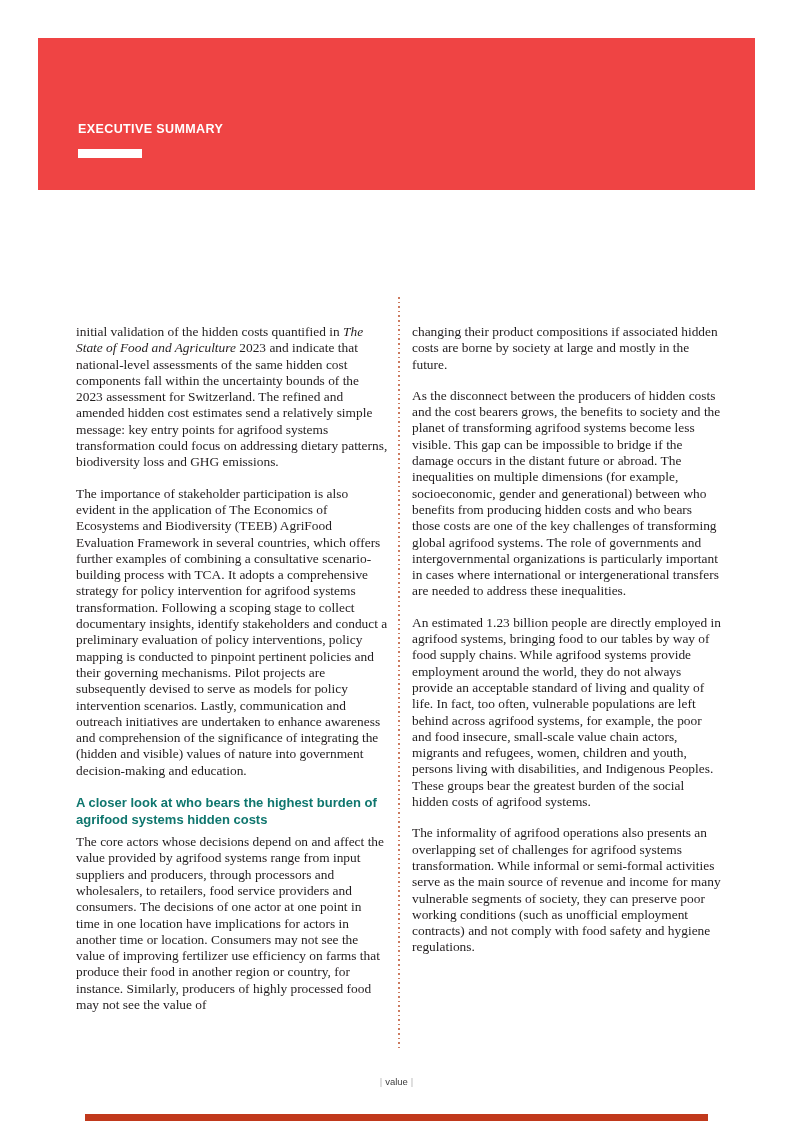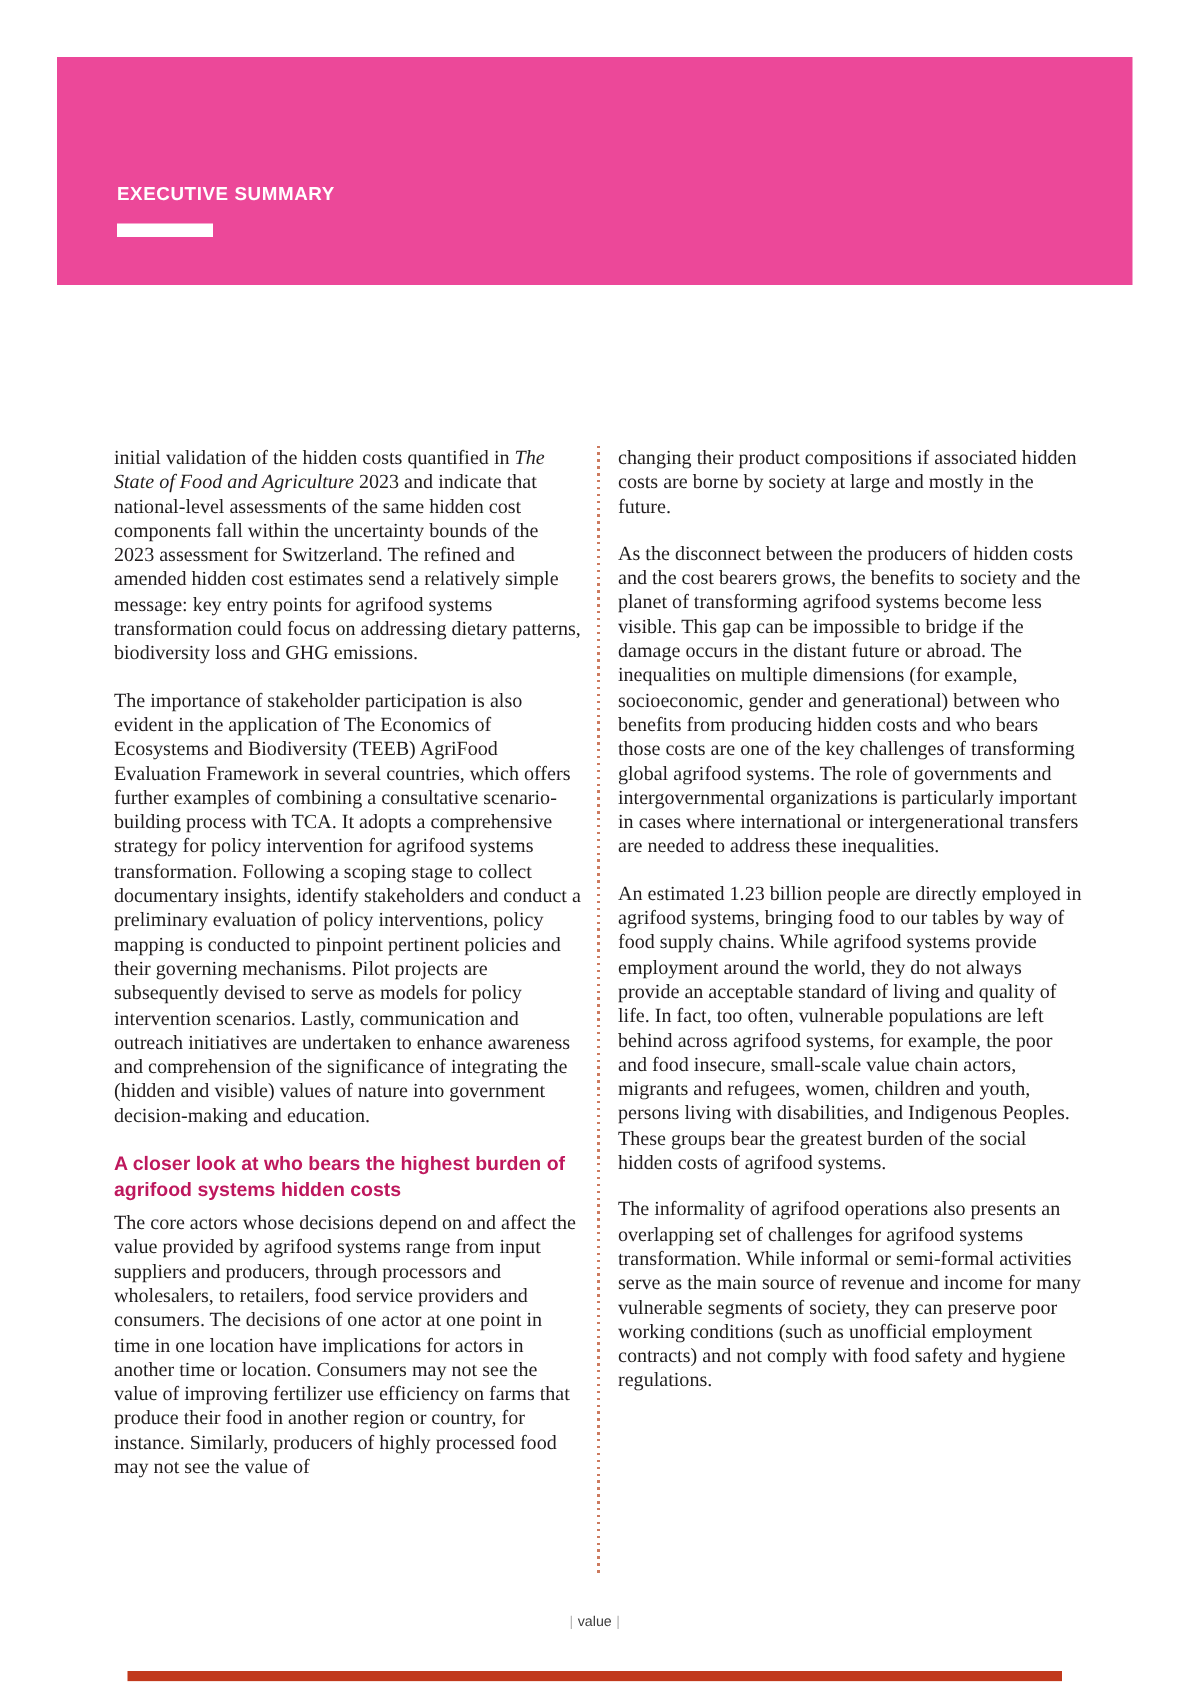--- a/index.html
+++ b/index.html
@@ -11,21 +11,21 @@
     overflow: hidden;
     font-family: "Liberation Serif", serif;
     color: #211d1e;
   }
 
   
   .banner {
     position: absolute;
     left: 38px; top: 38px;
     width: 717px; height: 152px;
-    background: #ec4899;
+    background: #ef4444;
   }
   .kicker {
     position: absolute;
     left: 40px; top: 84px;
     font-family: "Liberation Sans", sans-serif;
     font-weight: bold;
     font-size: 12.5px;
     letter-spacing: 0.4px;
     color: #ffffff;
   }
@@ -37,21 +37,21 @@
   }
 
   
   .columns {
     position: absolute;
     left: 76px; top: 297px;
     width: 648px; height: 752px;
     display: flex;
     align-items: stretch;
   }
-  .col { width: 312px; }
+  .col { width: 312px; margin-top: 27px; }
   .col-right { width: 310px; }
   .divider {
     width: 2px;
     margin-left: 10px;
     margin-right: 12px;
     background-image: repeating-linear-gradient(
       to bottom,
       #cc7a5e 0px, #cc7a5e 1.6px,
       transparent 1.6px, transparent 4.6px
     );
@@ -62,21 +62,21 @@
     line-height: 16.3px;
     text-align: left;
   }
   .col p:last-child { margin-bottom: 0; }
   .subheading {
     margin: 8px 0 6px 0;
     font-family: "Liberation Sans", sans-serif;
     font-weight: bold;
     font-size: 13px;
     line-height: 17px;
-    color: #be185d;
+    color: #0f766e;
   }
   .report-title { font-style: italic; }
 
   
   .footer {
     position: absolute;
     left: 0; top: 1076px;
     width: 100%;
     text-align: center;
     font-family: "Liberation Sans", sans-serif;

